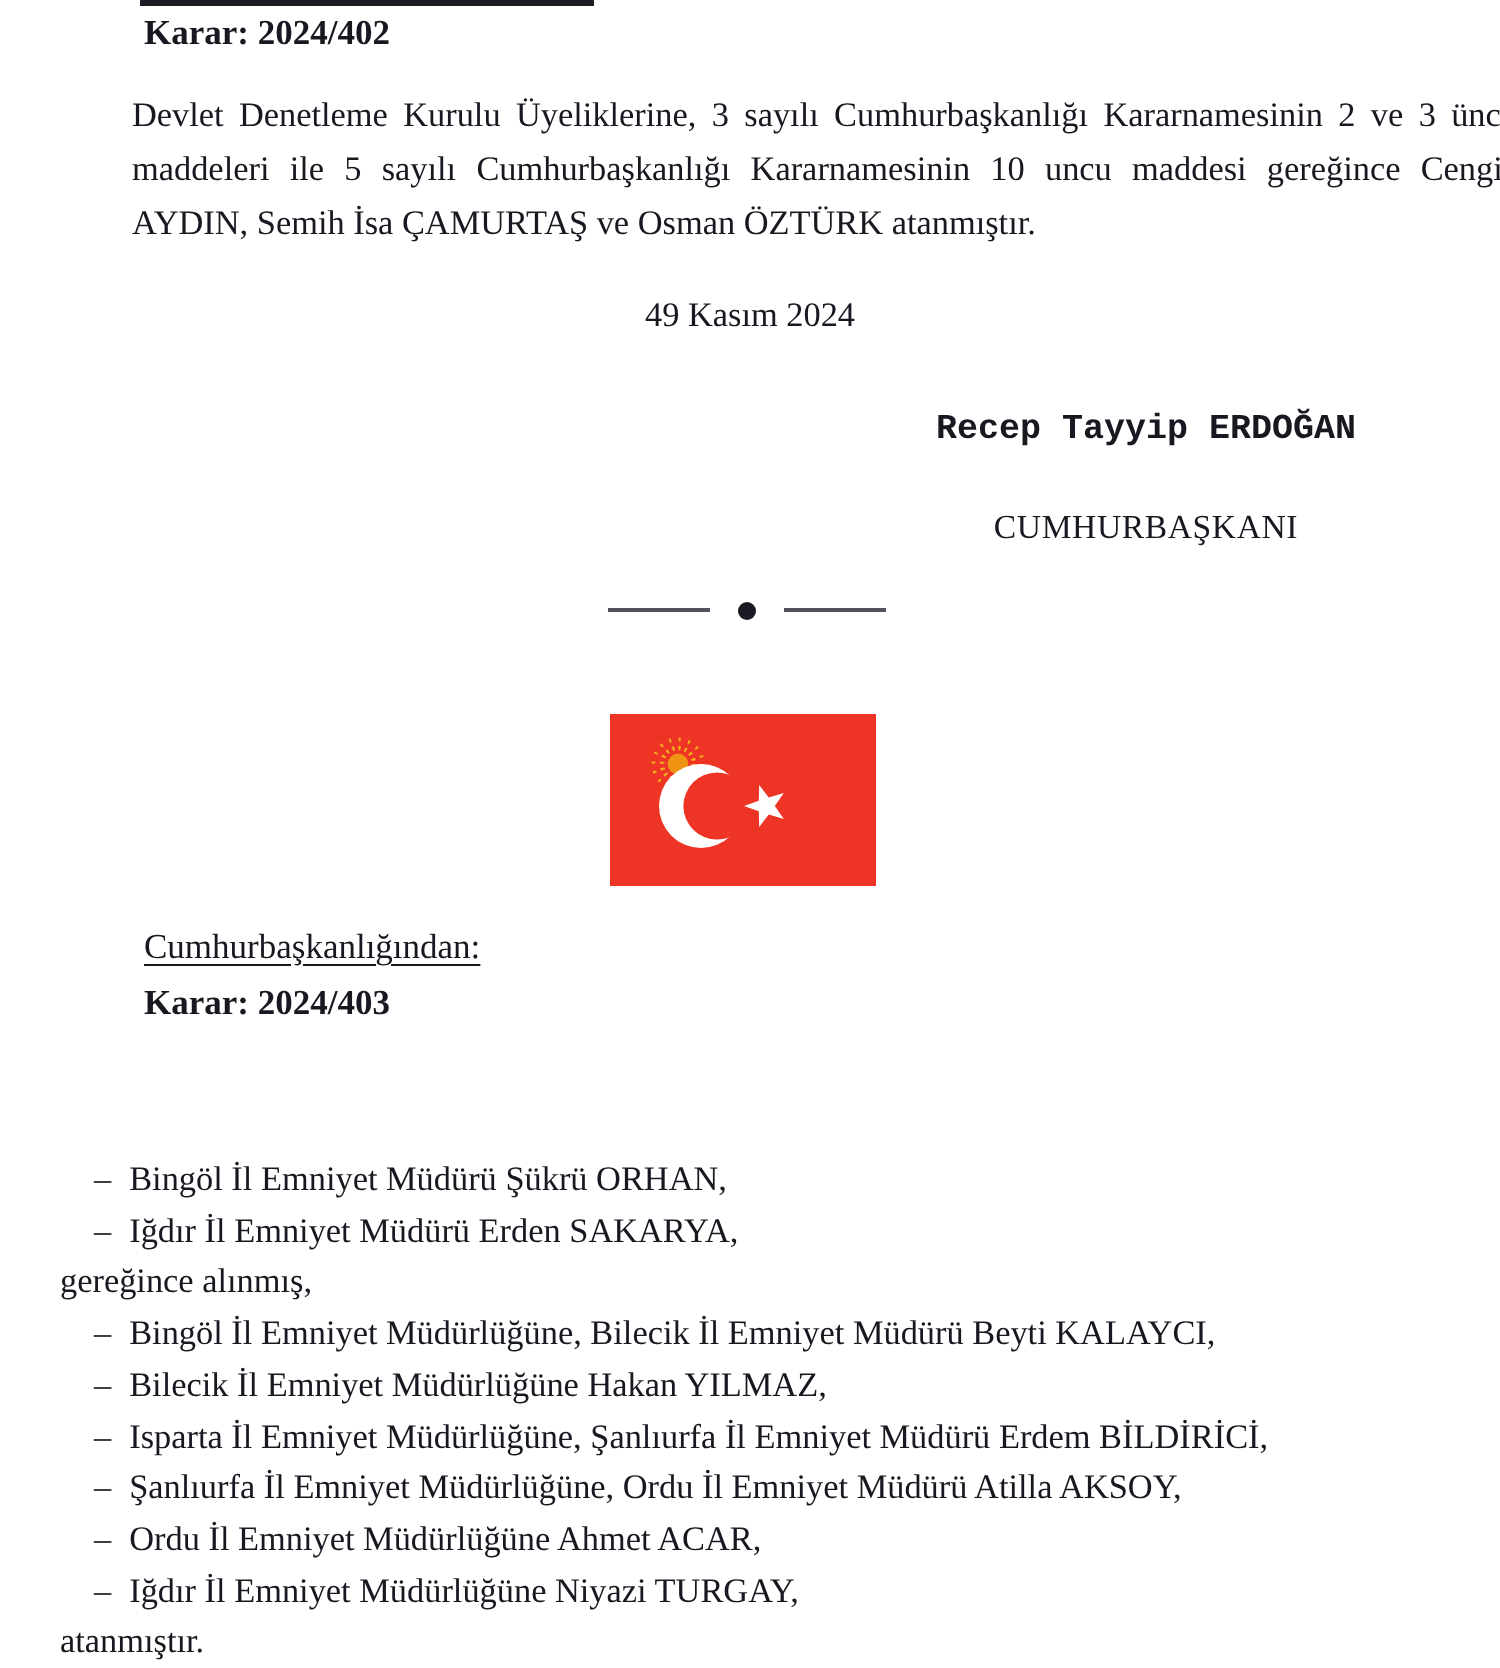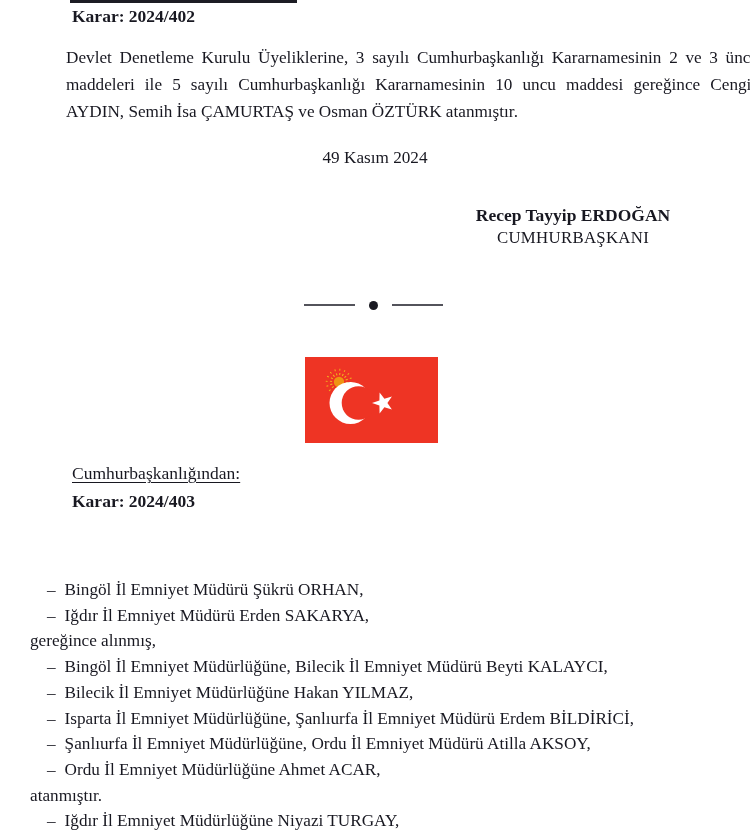--- a/index.html
+++ b/index.html
@@ -32,22 +32,22 @@
   .para-402{top:44px;}
   .para-403-intro{top:529px;line-height:26.3px;}
   .date-line{
     left:0;top:148px;width:750px;
     text-align:center;font-size:17.2px;
   }
   .signature{
     left:423px;top:205px;width:300px;
     text-align:center;
   }
-  .signature .name{font-size:17.5px;font-weight:bold;}
-  .signature .title{font-size:16.8px;margin-top:2px;letter-spacing:0.3px;}
+  .signature .name{font-size:17.5px;font-weight:bold;font-family:Liberation Mono, monospace;}
+  .signature .title{font-size:16.8px;margin-top:29px;letter-spacing:0.3px;}
   .separator{
     left:290px;top:298px;width:166px;height:14px;
     display:flex;align-items:center;justify-content:center;
   }
   .separator .rule{width:51px;height:2.5px;background:#53535b;}
   .separator .dot{
     width:9px;height:9px;border-radius:50%;
     background:#1a1a22;margin:0 14px;
   }
   .flag-wrap{left:305px;top:357px;width:133px;height:86px;}
@@ -127,19 +127,19 @@
     </div>
     <div class="li">
       <span class="dash">–</span><span>Isparta İl Emniyet Müdürlüğüne, Şanlıurfa İl Emniyet Müdürü Erdem BİLDİRİCİ,</span>
     </div>
     <div class="li">
       <span class="dash">–</span><span>Şanlıurfa İl Emniyet Müdürlüğüne, Ordu İl Emniyet Müdürü Atilla AKSOY,</span>
     </div>
     <div class="li">
       <span class="dash">–</span><span>Ordu İl Emniyet Müdürlüğüne Ahmet ACAR,</span>
     </div>
-    <div class="li flush">atanmıştır.</div>
     <div class="li">
       <span class="dash">–</span><span>Iğdır İl Emniyet Müdürlüğüne Niyazi TURGAY,</span>
     </div>
+    <div class="li flush">atanmıştır.</div>
   </div>
 
 </div>
 
 </body></html>

